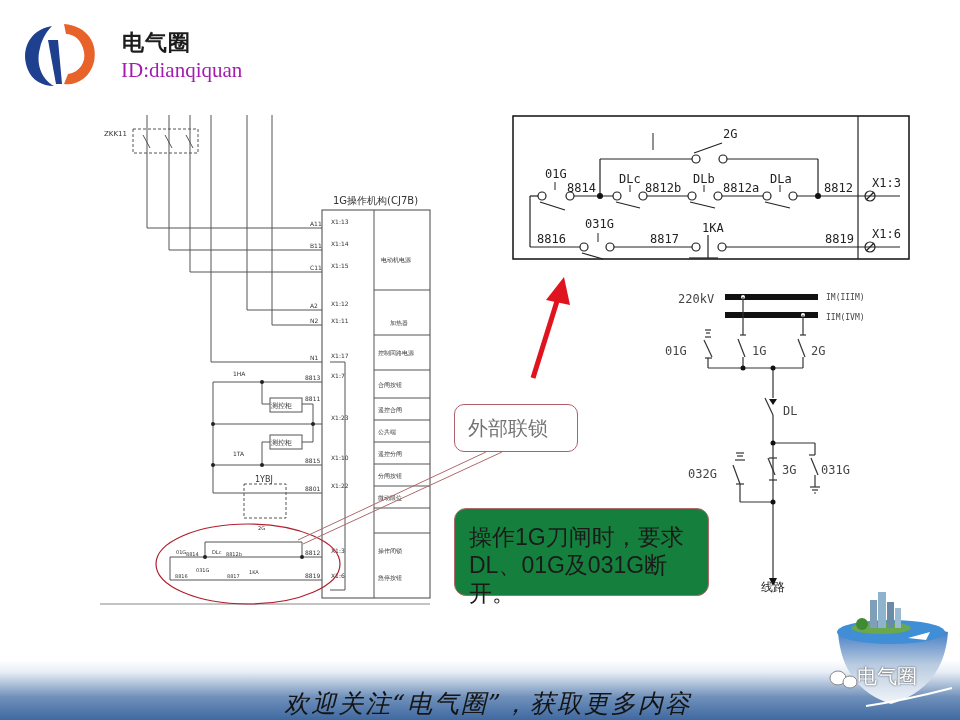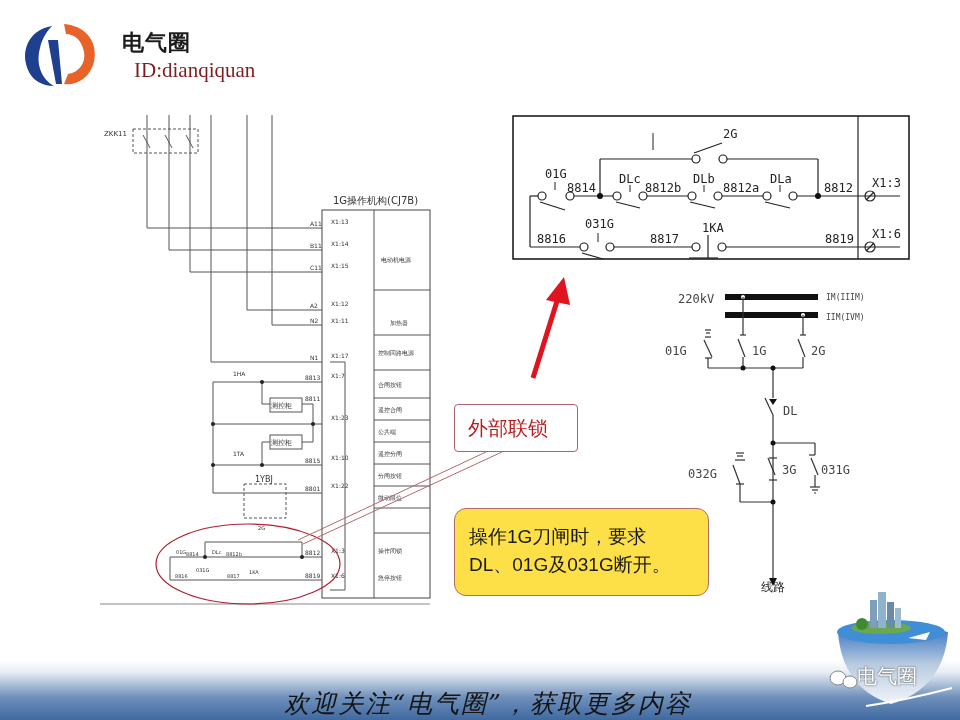--- a/index.html
+++ b/index.html
@@ -1,23 +1,23 @@
 <!DOCTYPE html>
 <html><head>
 <meta charset="utf-8">
 <style>
   html,body{margin:0;padding:0;}
   body{width:960px;height:720px;position:relative;overflow:hidden;background:#ffffff;font-family:"DejaVu Sans",sans-serif;}
   .logo{position:absolute;left:18px;top:22px;width:260px;height:70px;}
   .logo-mark{position:absolute;left:0;top:0;width:82px;height:66px;}
   .logo-title{position:absolute;left:104px;top:6px;font-family:"DejaVu Serif",serif;font-weight:bold;font-size:22px;color:#1c1c1c;letter-spacing:1px;}
-  .logo-id{position:absolute;left:116px;top:36px;font-family:"Liberation Serif",serif;font-size:21px;color:#7f1d1d;}
+  .logo-id{position:absolute;left:103px;top:36px;font-family:"Liberation Serif",serif;font-size:21px;color:#a21caf;}
   svg.diagram{position:absolute;left:0;top:0;}
-  .callout1{position:absolute;left:454px;top:404px;width:124px;height:48px;border:1.5px solid #b0606a;border-radius:4px;background:#fff;box-sizing:border-box;font-size:20px;color:#b91c1c;padding:10px 0 0 13px;}
-  .callout2{position:absolute;left:454px;top:508px;width:255px;height:88px;border:1.5px solid #b06a6a;border-radius:12px;background:#fde047;box-sizing:border-box;font-family:"Liberation Sans",sans-serif;font-size:19px;color:#1a1a1a;padding:14px 0 0 14px;line-height:28px;}
+  .callout1{position:absolute;left:454px;top:404px;width:124px;height:48px;border:1.5px solid #b0606a;border-radius:10px;background:#fff;box-sizing:border-box;font-size:20px;color:#737373;padding:10px 0 0 13px;}
+  .callout2{position:absolute;left:454px;top:508px;width:255px;height:88px;border:1.5px solid #b06a6a;border-radius:12px;background:#15803d;box-sizing:border-box;font-family:"Liberation Sans",sans-serif;font-size:23px;color:#1a1a1a;padding:14px 0 0 14px;line-height:28px;}
   .footer{position:absolute;left:0;top:660px;width:960px;height:60px;background:linear-gradient(to bottom,#ffffff 0%,#e8eef6 20%,#6f90ba 62%,#3f69a1 100%);}
   .footer-text{position:absolute;left:0;width:960px;top:687px;text-align:center;font-family:"DejaVu Serif",serif;font-size:25px;font-style:italic;color:#141414;letter-spacing:2px;margin-left:8px;}
   .badge{position:absolute;left:826px;top:588px;width:130px;height:128px;}
   .badge-text{position:absolute;left:857px;top:663px;font-family:"DejaVu Sans",sans-serif;font-size:20px;color:#fff;text-shadow:0 0 2px #333;}
 </style>
 </head>
 <body>
 
 <div class="logo">
   <svg class="logo-mark" viewBox="0 0 82 66">

